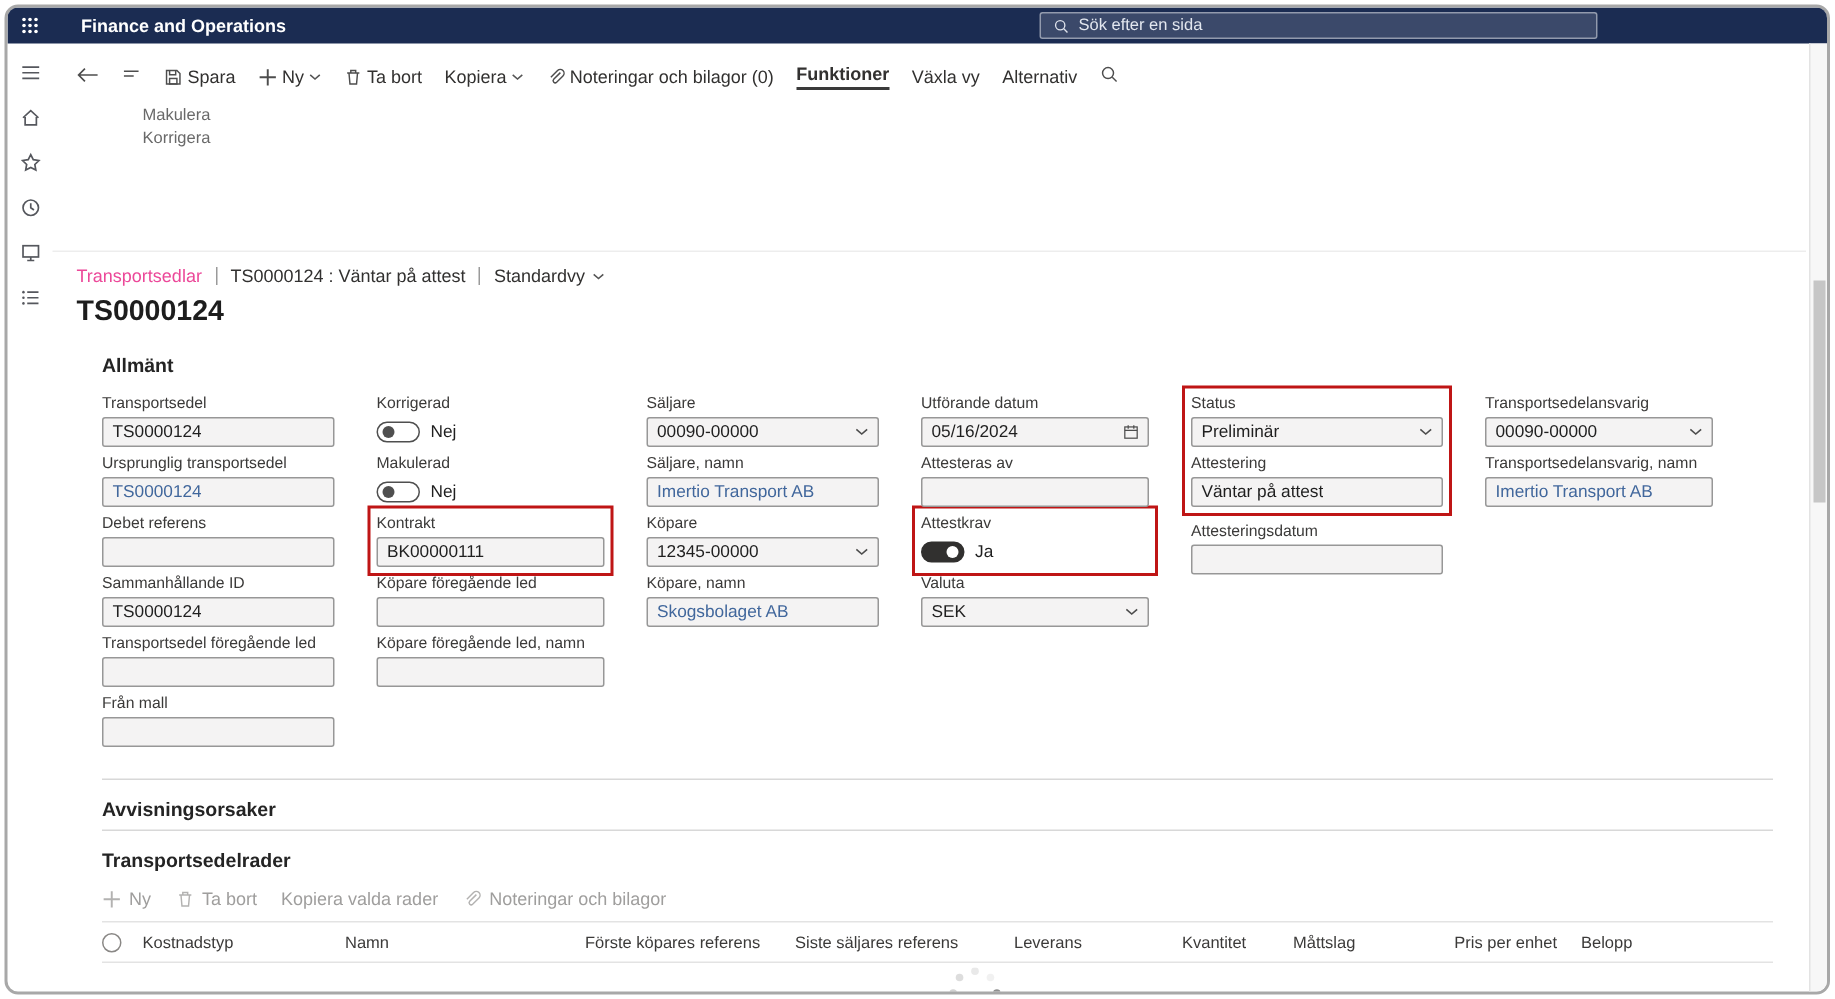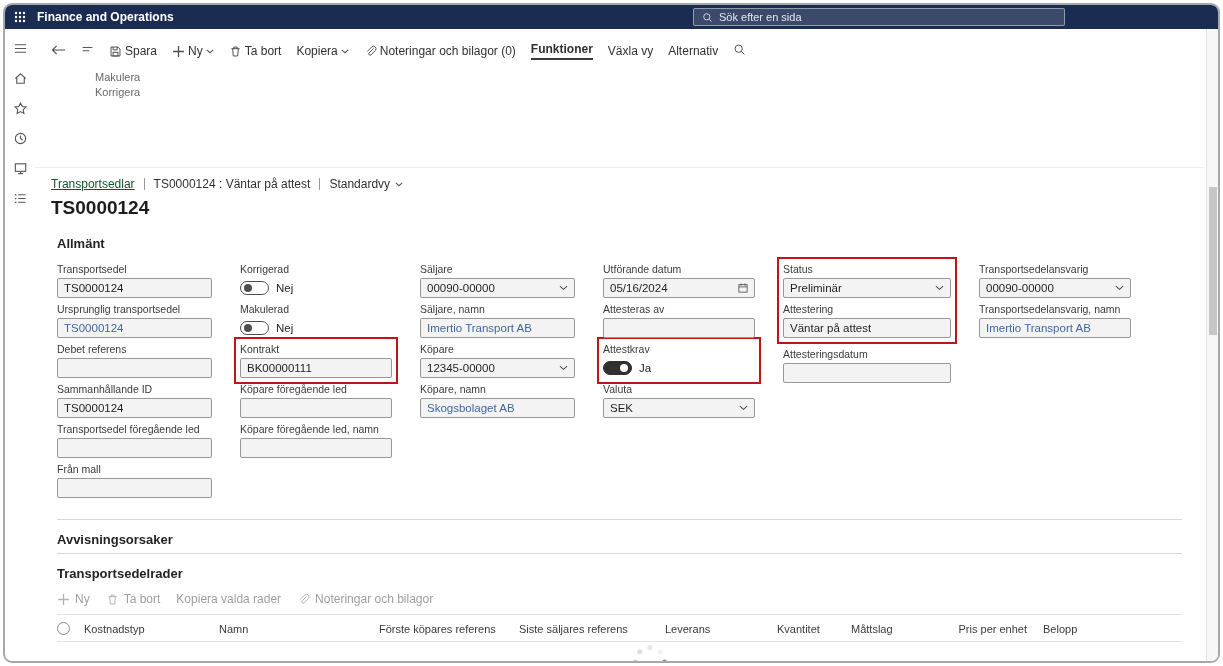--- a/index.html
+++ b/index.html
@@ -11,21 +11,21 @@
   button { background:none; border:none; padding:0; font:inherit; cursor:pointer; }
 
   .frame {
     position:absolute; left:3px; top:3px; width:1217px; height:660px;
     border:2px solid #a8a8a8; border-radius:9px; overflow:hidden; background:#fff;
   }
 
   
   .topbar { height:24px; background:var(--navbar,#1b2c52); display:flex; align-items:center; position:relative; color:#fff; }
   .waffle { margin-left:9px; display:flex; }
-  .app-title { font-size:12px; font-weight:700; margin-left:11px; white-space:nowrap; }
+  .app-title { font-size:12px; font-weight:700; margin-left:28px; white-space:nowrap; }
   .nav-search {
     position:absolute; left:688px; top:3px; width:372px; height:18px;
     background:rgba(255,255,255,.14); border:1px solid rgba(255,255,255,.45); border-radius:2px;
     display:flex; align-items:center; gap:6px; padding:0 8px; font-size:11px; color:#e3e7ef; cursor:text;
   }
   .nav-search svg { width:11px; height:11px; stroke:#dfe3ec; fill:none; stroke-width:1.3; flex:none; }
 
   
   .bodyrow { display:flex; height:calc(100% - 24px); }
   .sidebar { width:30px; display:flex; flex-direction:column; align-items:center; padding-top:10px; gap:11px; flex:none; }
@@ -43,26 +43,26 @@
   .chev-s { width:8px; height:5px; stroke:#555; fill:none; stroke-width:1.3; }
   .tab.active span { font-weight:700; border-bottom:2px solid #3a3a3a; padding-bottom:2px; }
 
   .fn-flyout { margin:10px 0 0 60px; display:flex; flex-direction:column; align-items:flex-start; gap:3px; }
   .fn-item { font-size:11px; color:#696969; }
   .pane-spacer { height:70px; border-bottom:1px solid #ededed; margin-right:2px; }
 
   
   .breadcrumb { margin:9px 0 0 16px; font-size:12px; display:flex; align-items:center; white-space:nowrap; }
   .bc-sep { display:inline-block; width:1px; height:12px; background:#9a9a9a; margin:0 9px; }
-  .bc-link { color:#14532d;text-decoration:underline; }
+  .bc-link { color:#ec4899; }
   .bc-view { display:inline-flex; align-items:center; gap:5px; color:#323130; }
   .page-title { margin:6px 0 0 16px; font-size:19px; font-weight:700; color:#1d1d1d; }
 
   
-  .sec { margin-left:22px; }
+  .sec { margin-left:33px; }
   .sec-title { font-size:13px; font-weight:700; color:#242424; }
   #allmant { margin-top:17px; }
   .divider { height:1px; background:#d8d8d8; margin-right:24px; }
 
   .fgrid { display:flex; gap:28px; margin-top:12px; align-items:flex-start; }
   .c1{width:155px}.c2{width:152px}.c3{width:155px}.c4{width:152px}.c5{width:168px}.c6{width:152px}
 
   .f { margin-bottom:5px; }
   .fl { font-size:10.5px; color:#3b3a39; margin-bottom:3px; line-height:12px; white-space:nowrap; }
   .fi {

